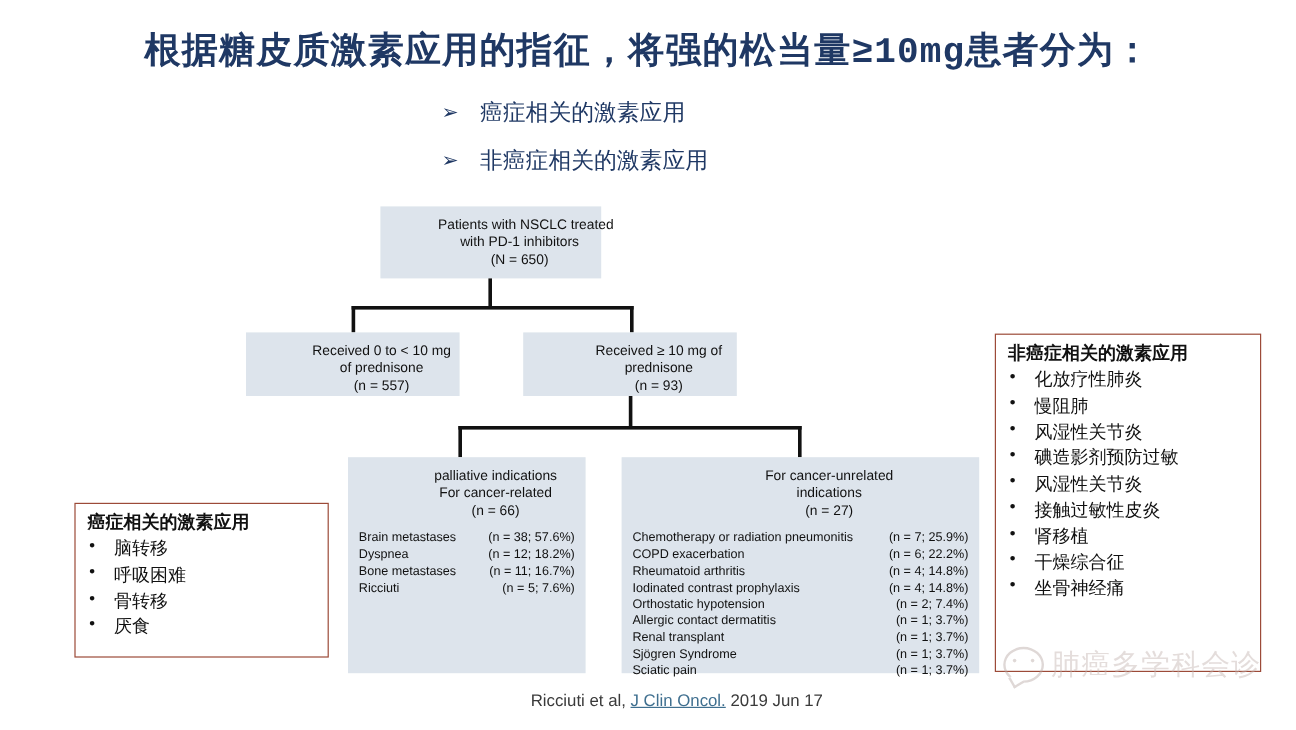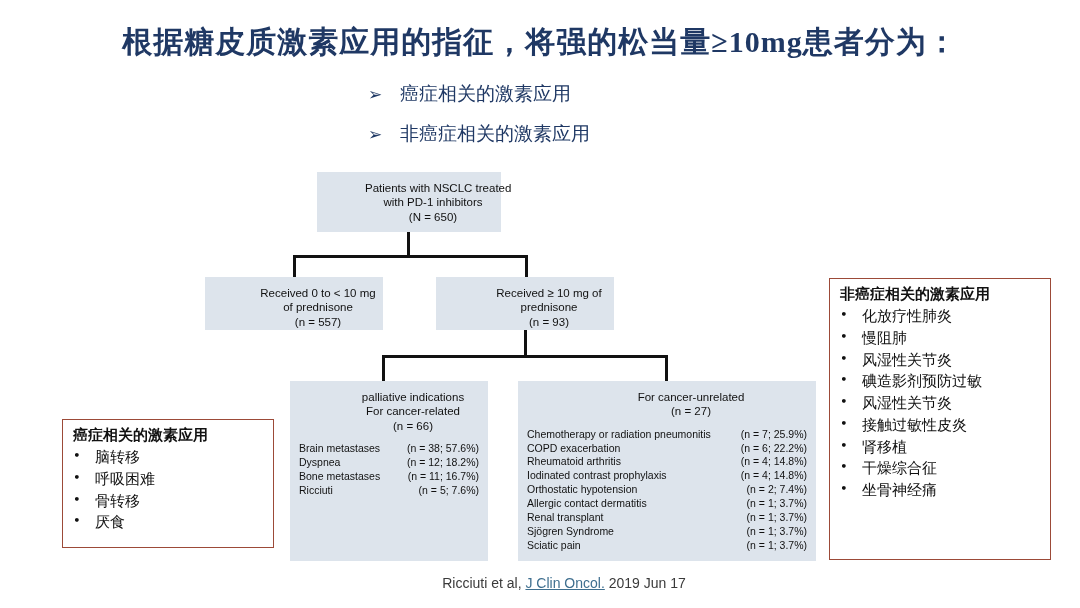--- a/index.html
+++ b/index.html
@@ -9,21 +9,21 @@
     font-family:"Liberation Sans","DejaVu Sans",sans-serif;
     overflow:hidden;
     position:relative;
   }
   .slide{position:absolute;inset:0;}
 
   
   .title{
     position:absolute;left:0;top:22px;width:1080px;
     text-align:center;
-    font-family:Liberation Serif, serif;
+    font-family:Liberation Mono, monospace;
     font-size:30px;font-weight:bold;color:#1f3864;
     letter-spacing:1px;white-space:nowrap;
   }
 
   
   .top-bullets{position:absolute;left:368px;top:78px;}
   .top-bullet{
     display:flex;align-items:center;
     height:32px;margin-bottom:8px;
     font-family:"DejaVu Serif","Liberation Serif",serif;
@@ -182,20 +182,21 @@
       <div class="row">
         <span class="lbl">Ricciuti</span>
         <span class="val">(n = 5; 7.6%)</span>
       </div>
     </div>
   </div>
 
   <div class="fc-box" style="left:518px;top:381px;width:298px;height:180px;">
     <div class="fc-head">
       <div>For cancer-unrelated</div>
+      <div>indications</div>
       <div>(n = 27)</div>
     </div>
     <div class="rows">
       <div class="row">
         <span class="lbl">Chemotherapy or radiation pneumonitis</span>
         <span class="val">(n = 7; 25.9%)</span>
       </div>
       <div class="row">
         <span class="lbl">COPD exacerbation</span>
         <span class="val">(n = 6; 22.2%)</span>
@@ -292,14 +293,23 @@
           <span class="dot">•</span>
           <span>坐骨神经痛</span>
         </li>
     </ul>
   </div>
 
   <div class="citation">
     <span>Ricciuti et al, </span><a class="jnl">J Clin Oncol.</a><span> 2019 Jun 17</span>
   </div>
 
+  <div class="watermark">
+    <span class="wm-bubble">
+      <span class="wm-eyes">
+          <i></i>
+          <i></i>
+        </span>
+    </span>
+    <span class="wm-text">肺癌多学科会诊</span>
+  </div>
 
 </div>
 
 </body></html>

